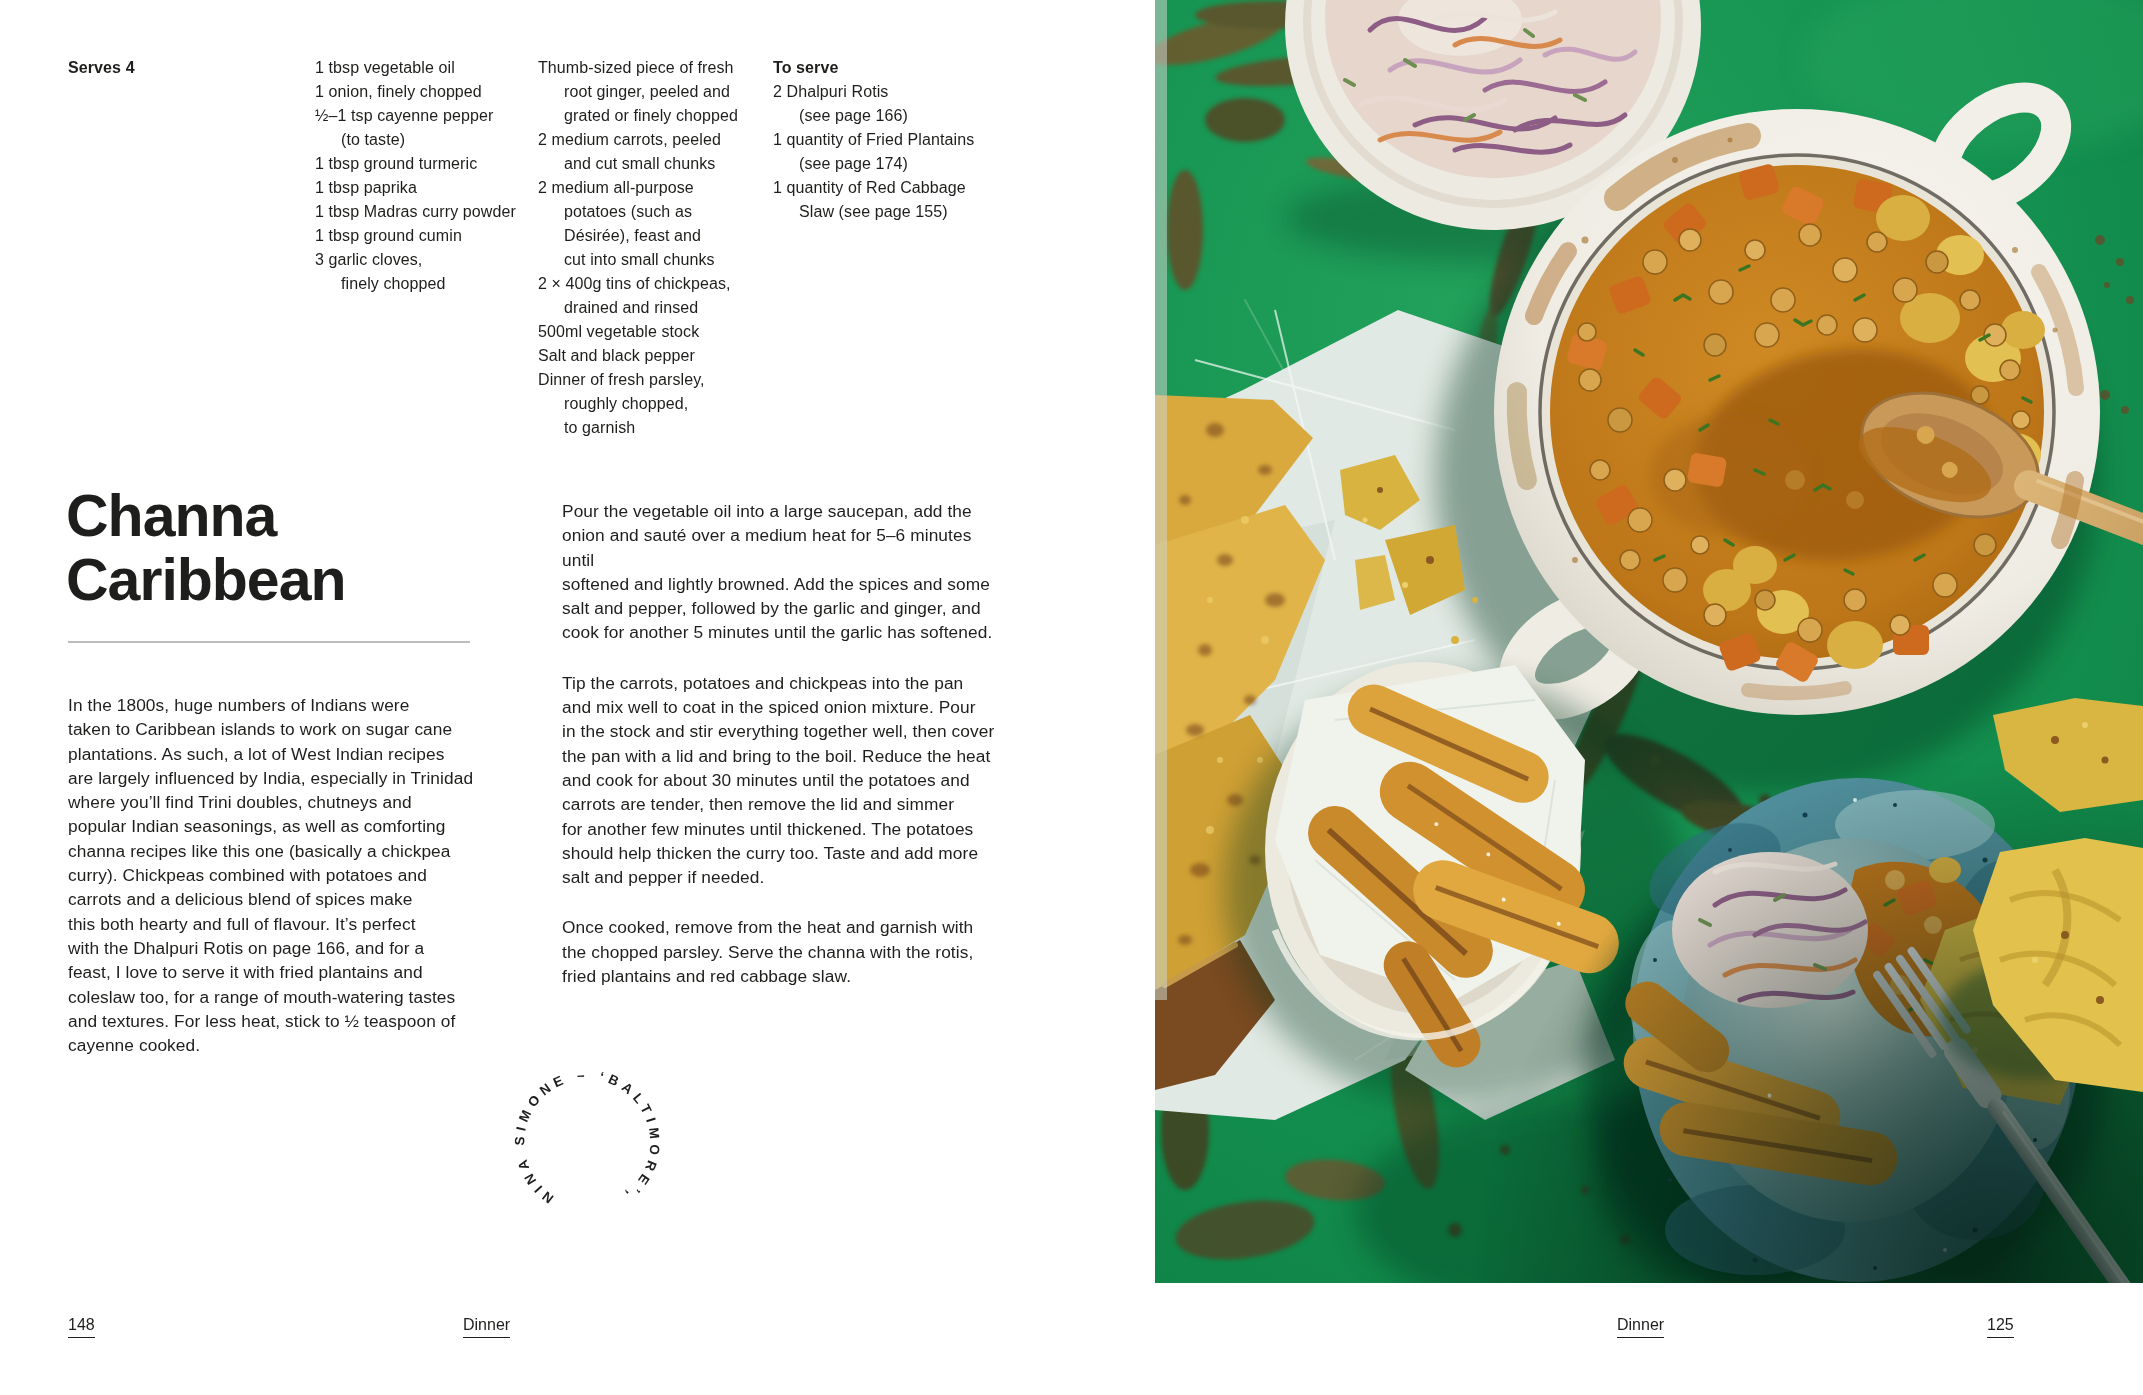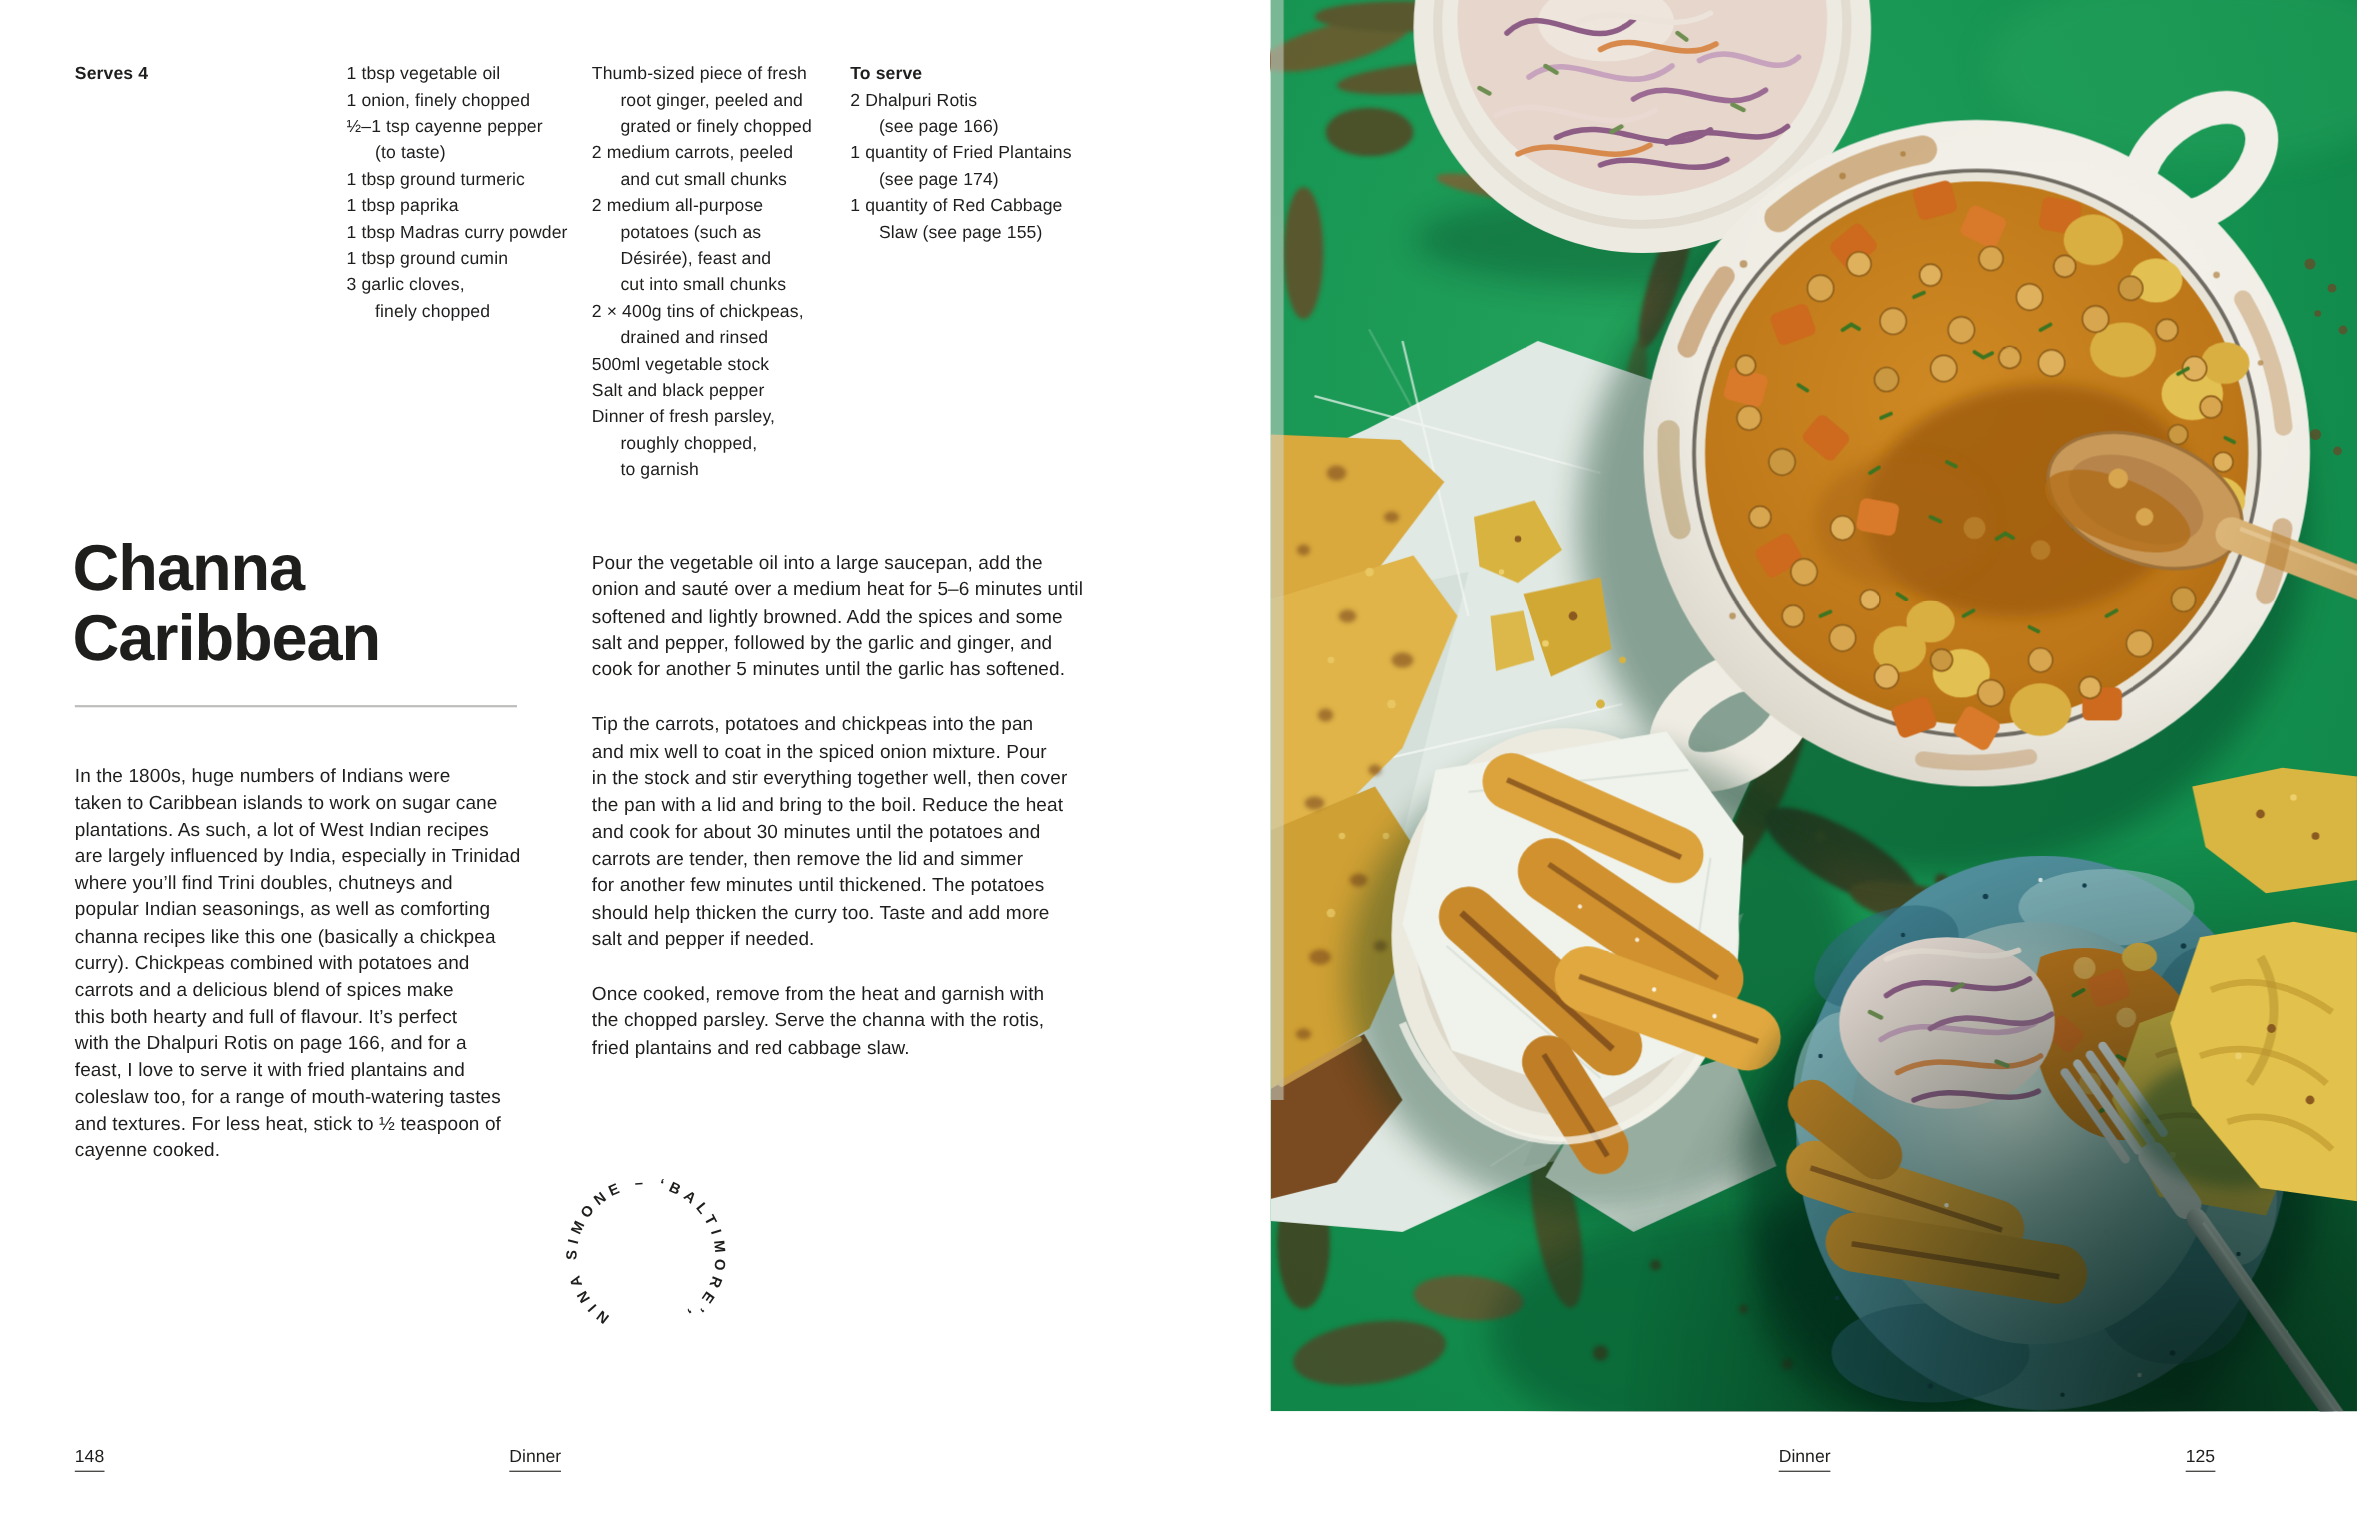--- a/index.html
+++ b/index.html
@@ -6,21 +6,21 @@
   #page{position:relative;width:2143px;height:1395px;background:#ffffff;overflow:hidden;
         font-family:"Liberation Sans","DejaVu Sans",sans-serif;color:#1e1e1c;}
   .abs{position:absolute;}
   .ing-col{font-size:16px;line-height:24px;letter-spacing:.1px;}
   .ing-line{white-space:nowrap;}
   .ing-line.indent{padding-left:26px;}
   .bold{font-weight:700;}
   #title{left:66px;top:484px;font-size:59px;line-height:64px;font-weight:700;letter-spacing:-1px;}
   #rule{left:68px;top:641px;width:402px;height:2px;background:#bdbdbb;}
   .body-text{font-size:17.3px;line-height:24.3px;letter-spacing:.1px;}
-  .method-para{margin-bottom:26px;}
+  .method-para{margin-bottom:26px;margin-left:24px;}
   .footer-item{font-size:16px;font-weight:400;padding-bottom:3px;border-bottom:1.6px solid #1e1e1c;}
   #photo{left:1155px;top:0;width:988px;height:1283px;}
   #stamp{left:508px;top:1063px;width:160px;height:160px;}
   #stamp text{font-size:13.5px;font-weight:700;letter-spacing:5px;fill:#1e1e1c;}
 </style>
 </head>
 <body>
 
 <div id="page">
 

